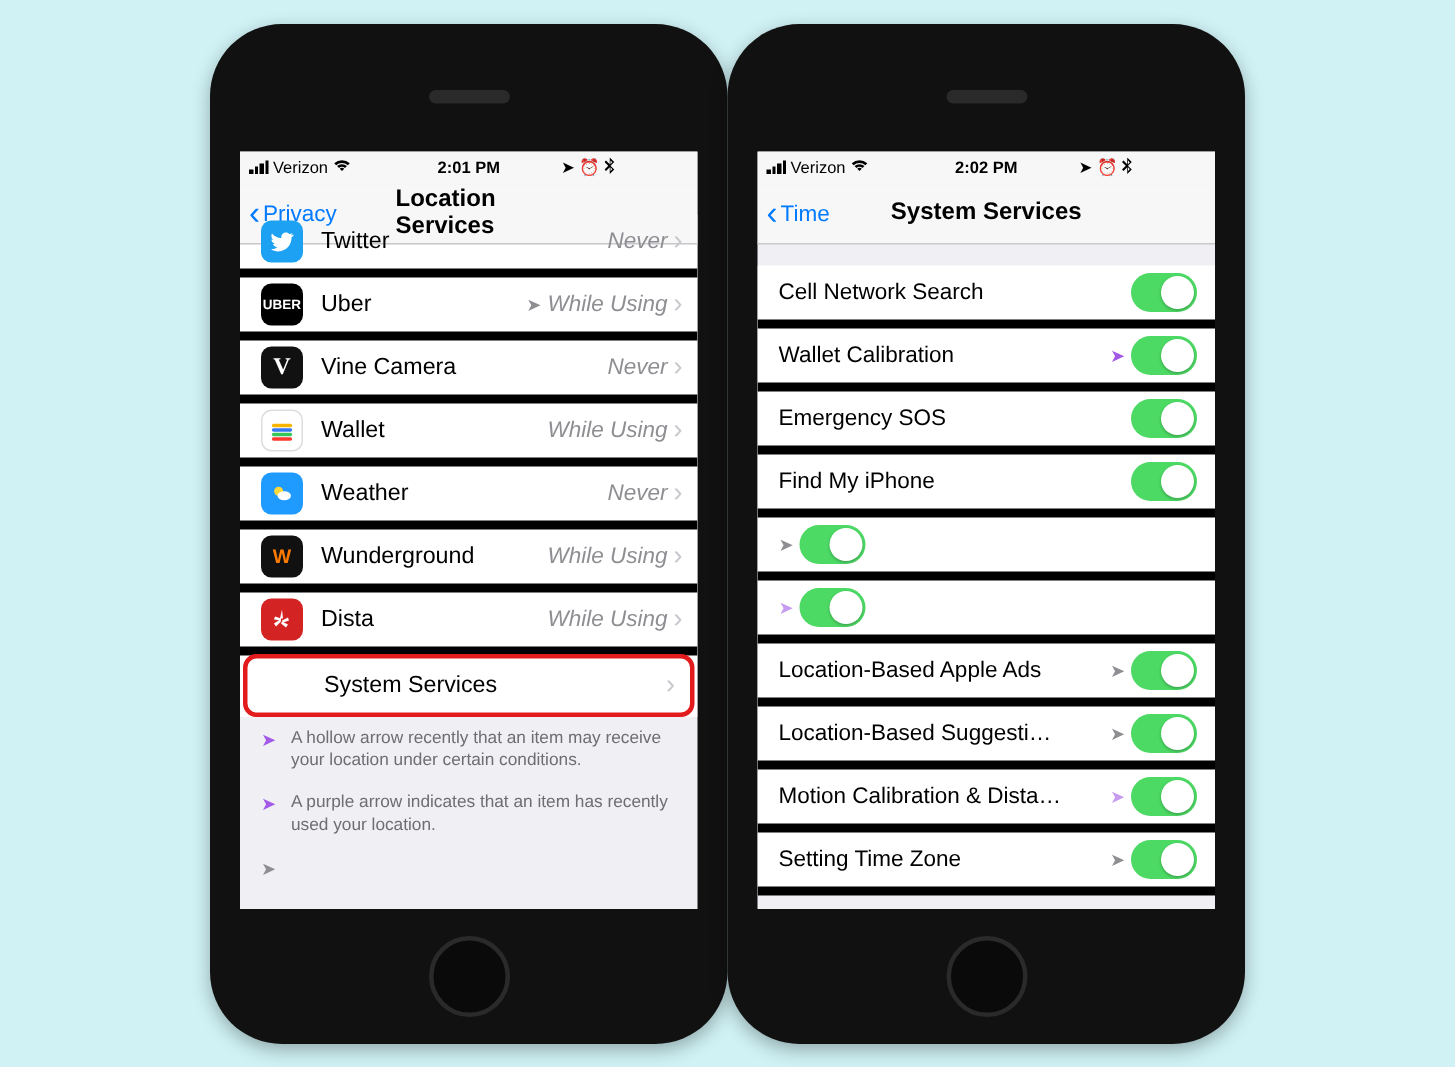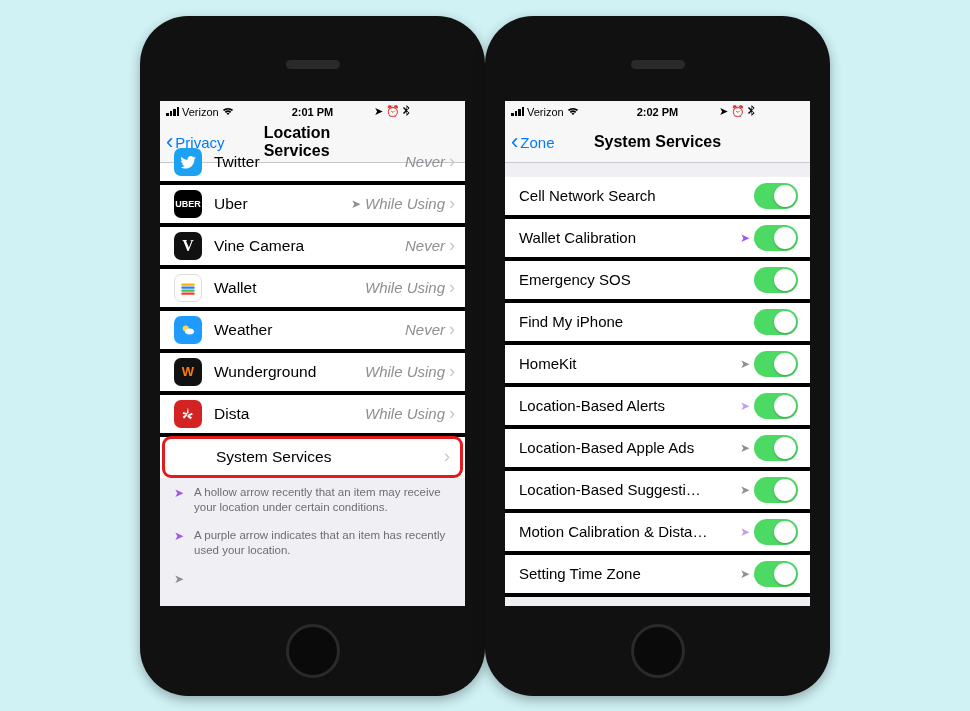--- a/index.html
+++ b/index.html
@@ -99,21 +99,21 @@
   .nav-title {
     position: absolute; left: 50%; transform: translateX(-50%);
     font-weight: 600; font-size: 16px;
   }
   
   .list { background: #fff; }
   .row {
     display: flex; align-items: center;
     min-height: 42px;
     padding: 4px 10px 4px 14px;
-    border-bottom: 4px solid #000000;
+    border-bottom: 6px solid #000000;
     position: relative;
   }
   .row .icon-box {
     width: 28px; height: 28px; border-radius: 7px; margin-right: 12px;
     display:flex;align-items:center;justify-content:center;
     font-size:16px; color:#fff; flex-shrink:0;
   }
   .row .label { flex: 1; font-size: 15.5px; white-space: nowrap; overflow: hidden; text-overflow: ellipsis; }
   .row .value { color: #8e8e93; font-size: 15px; margin-right: 4px; font-style: italic; }
   .row .chev { color: #c7c7cc; font-size: 18px; font-weight: 300; }
@@ -332,21 +332,21 @@
           <span class="battery-wrap">
             <span>56%</span>
             <span class="battery"><span class="fill"></span></span>
           </span>
         </div>
       </div>
 
       <div class="nav-bar">
         <div class="nav-back">
           <span class="chev-left">‹</span>
-          <span>Zone</span>
+          <span>Time</span>
         </div>
         <div class="nav-title">System Services</div>
       </div>
 
       <div style="height:14px;"></div>
 
       <div class="list">
 
         <div class="row toggle-row">
           <span class="label">Cell Network Search</span>
@@ -367,28 +367,26 @@
               <div class="knob"></div>
             </div>
         </div>
         <div class="row toggle-row">
           <span class="label">Find My iPhone</span>
           <div class="toggle">
               <div class="knob"></div>
             </div>
         </div>
         <div class="row toggle-row">
-          <span class="label">HomeKit</span>
           <span class="arrow-ind arrow-gray">➤</span>
           <div class="toggle">
               <div class="knob"></div>
             </div>
         </div>
         <div class="row toggle-row">
-          <span class="label">Location-Based Alerts</span>
           <span class="arrow-ind arrow-hollow" style="opacity:.6;">➤</span>
           <div class="toggle">
               <div class="knob"></div>
             </div>
         </div>
         <div class="row toggle-row">
           <span class="label">Location-Based Apple Ads</span>
           <span class="arrow-ind arrow-gray">➤</span>
           <div class="toggle">
               <div class="knob"></div>

